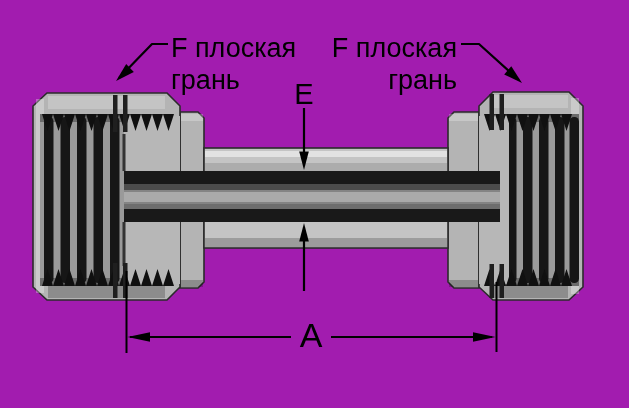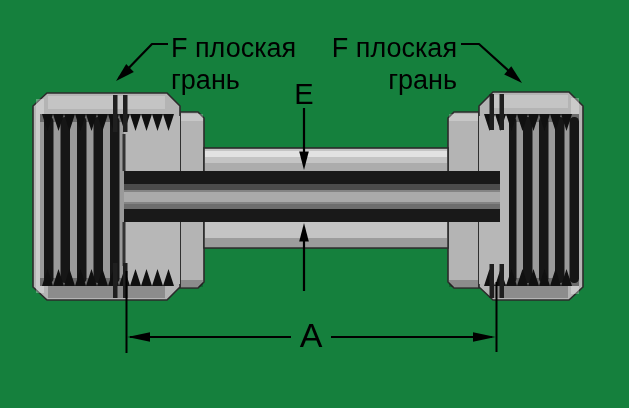--- a/index.html
+++ b/index.html
@@ -1,19 +1,19 @@
 <!DOCTYPE html>
 <html><head>
 <meta charset="utf-8">
 <style>
   html,body{margin:0;padding:0;background:#ffffff;}
   .stage{
     position:relative;
     width:629px;height:408px;
-    background:#15803d;
+    background:#a21caf;
     overflow:hidden;
     font-family:"Liberation Sans", sans-serif;
   }
   svg{display:block;}
   svg text{fill:#000000;font-family:"Liberation Sans", sans-serif;}
   .lbl-f{font-size:27px;}
   .lbl-e{font-size:29px;}
   .lbl-a{font-size:34px;}
   .dim-line{stroke:#000000;stroke-width:2.2;fill:none;}
   .ext-line{stroke:#000000;stroke-width:2;fill:none;}

